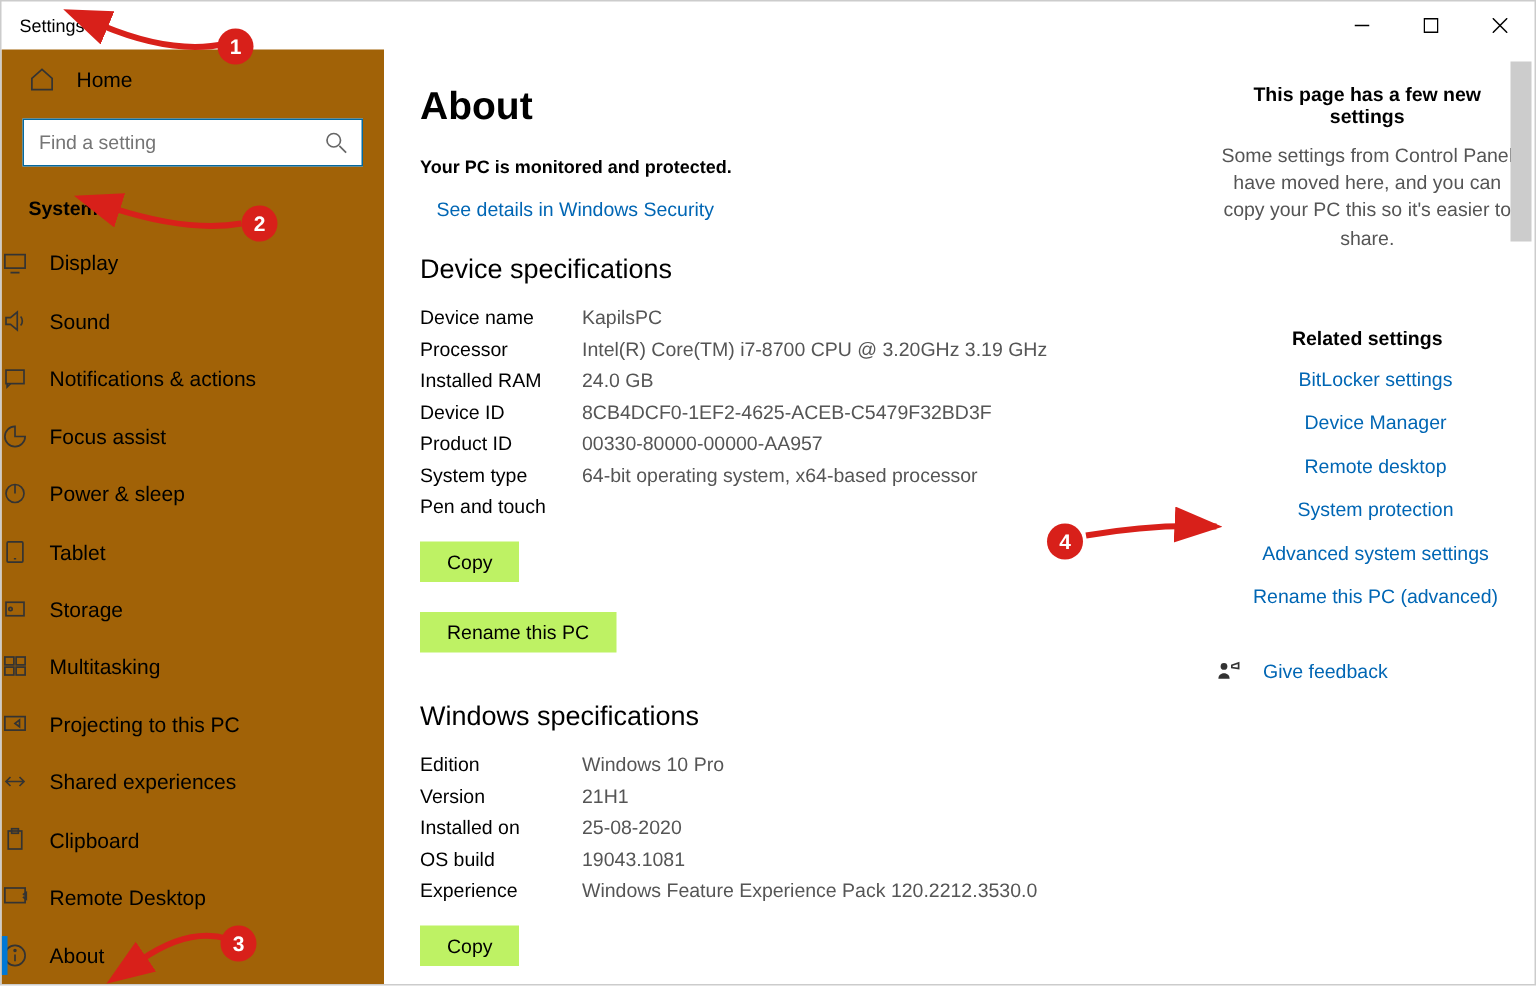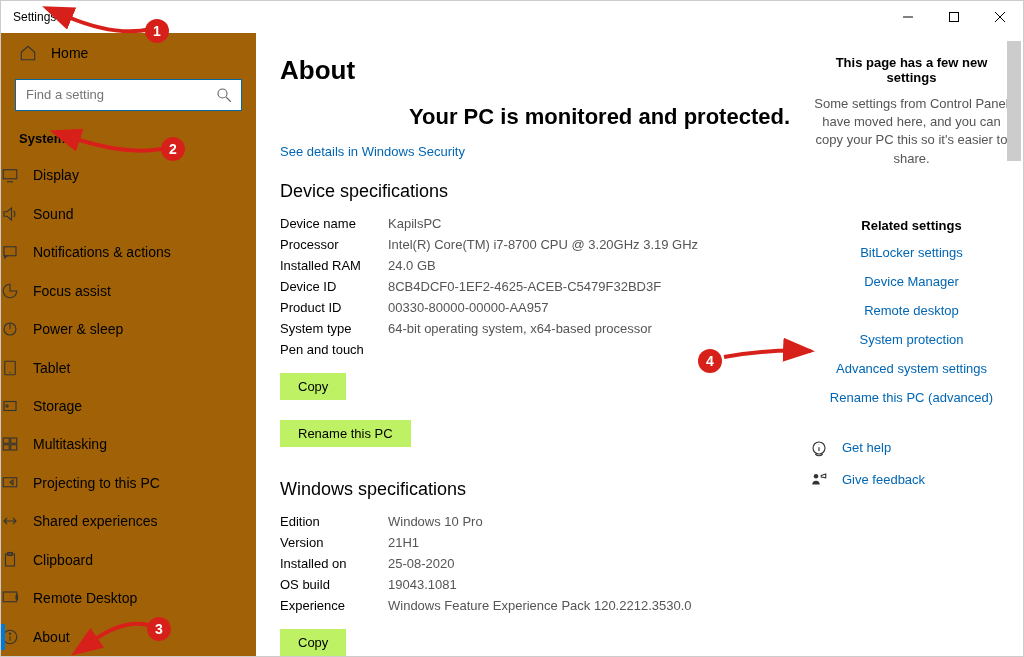--- a/index.html
+++ b/index.html
@@ -102,23 +102,23 @@
   .sidebar-icon svg { width: 18px; height: 18px; }
   .content {
     flex: 1;
     padding: 22px 10px 10px 24px;
     overflow: hidden;
     display: flex;
   }
   .content-main { width: 510px; }
   .content-side { flex: 1; padding-left: 20px; text-align: center; }
   h1 { font-size: 26px; font-weight: 600; margin: 0 0 18px 0; }
-  h2.sub { font-size: 22px; font-weight: 600; margin: 12px 0 14px 0; text-align: right; }
+  h2.sub { font-size: 12px; font-weight: 600; margin: 12px 0 14px 0; }
   h3.section { font-size: 18px; font-weight: 400; margin: 22px 0 14px 0; }
-  .link { color: #0066b4; text-decoration: none; font-size: 13px; cursor: pointer; display: inline-block; }
+  .link { color: #0066b4; text-decoration: none; font-size: 13px; cursor: pointer; display: inline-block; margin-left: 11px; }
   .spec-table { font-size: 13px; }
   .spec-row { display: flex; margin-bottom: 6px; }
   .spec-label { width: 108px; flex-shrink: 0; }
   .spec-value { color: #555; }
   .btn {
     background: #bef264;
     border: none;
     padding: 6px 18px;
     margin: 10px 0;
     font-size: 13px;
@@ -388,30 +388,20 @@
         <a class="link">BitLocker settings</a>
         <a class="link">Device Manager</a>
         <a class="link">Remote desktop</a>
         <a class="link">System protection</a>
         <a class="link">Advanced system settings</a>
         <a class="link">Rename this PC (advanced)</a>
       </div>
       <div style="height:20px"></div>
       <div class="help-row">
         <span class="sidebar-icon">
-            <svg viewBox="0 0 24 24" fill="none" stroke="#333" stroke-width="1.5">
-              <circle cx="12" cy="12" r="8"></circle>
-              <path d="M12 11v5M12 7.5v.5"></path>
-              <path d="M7 20c3 3 7 3 10 0"></path>
-            </svg>
-          </span>
-        <a class="link">Get help</a>
-      </div>
-      <div class="help-row">
-        <span class="sidebar-icon">
             <svg viewBox="0 0 24 24" fill="#333">
               <circle cx="8" cy="7" r="3"></circle>
               <path d="M3 18c0-3 2-5 5-5s5 2 5 5H3z"></path>
               <path d="M15 6l6-2v5l-6-1z" fill="none" stroke="#333" stroke-width="1.5"></path>
             </svg>
           </span>
         <a class="link">Give feedback</a>
       </div>
     </div>
   </div>

